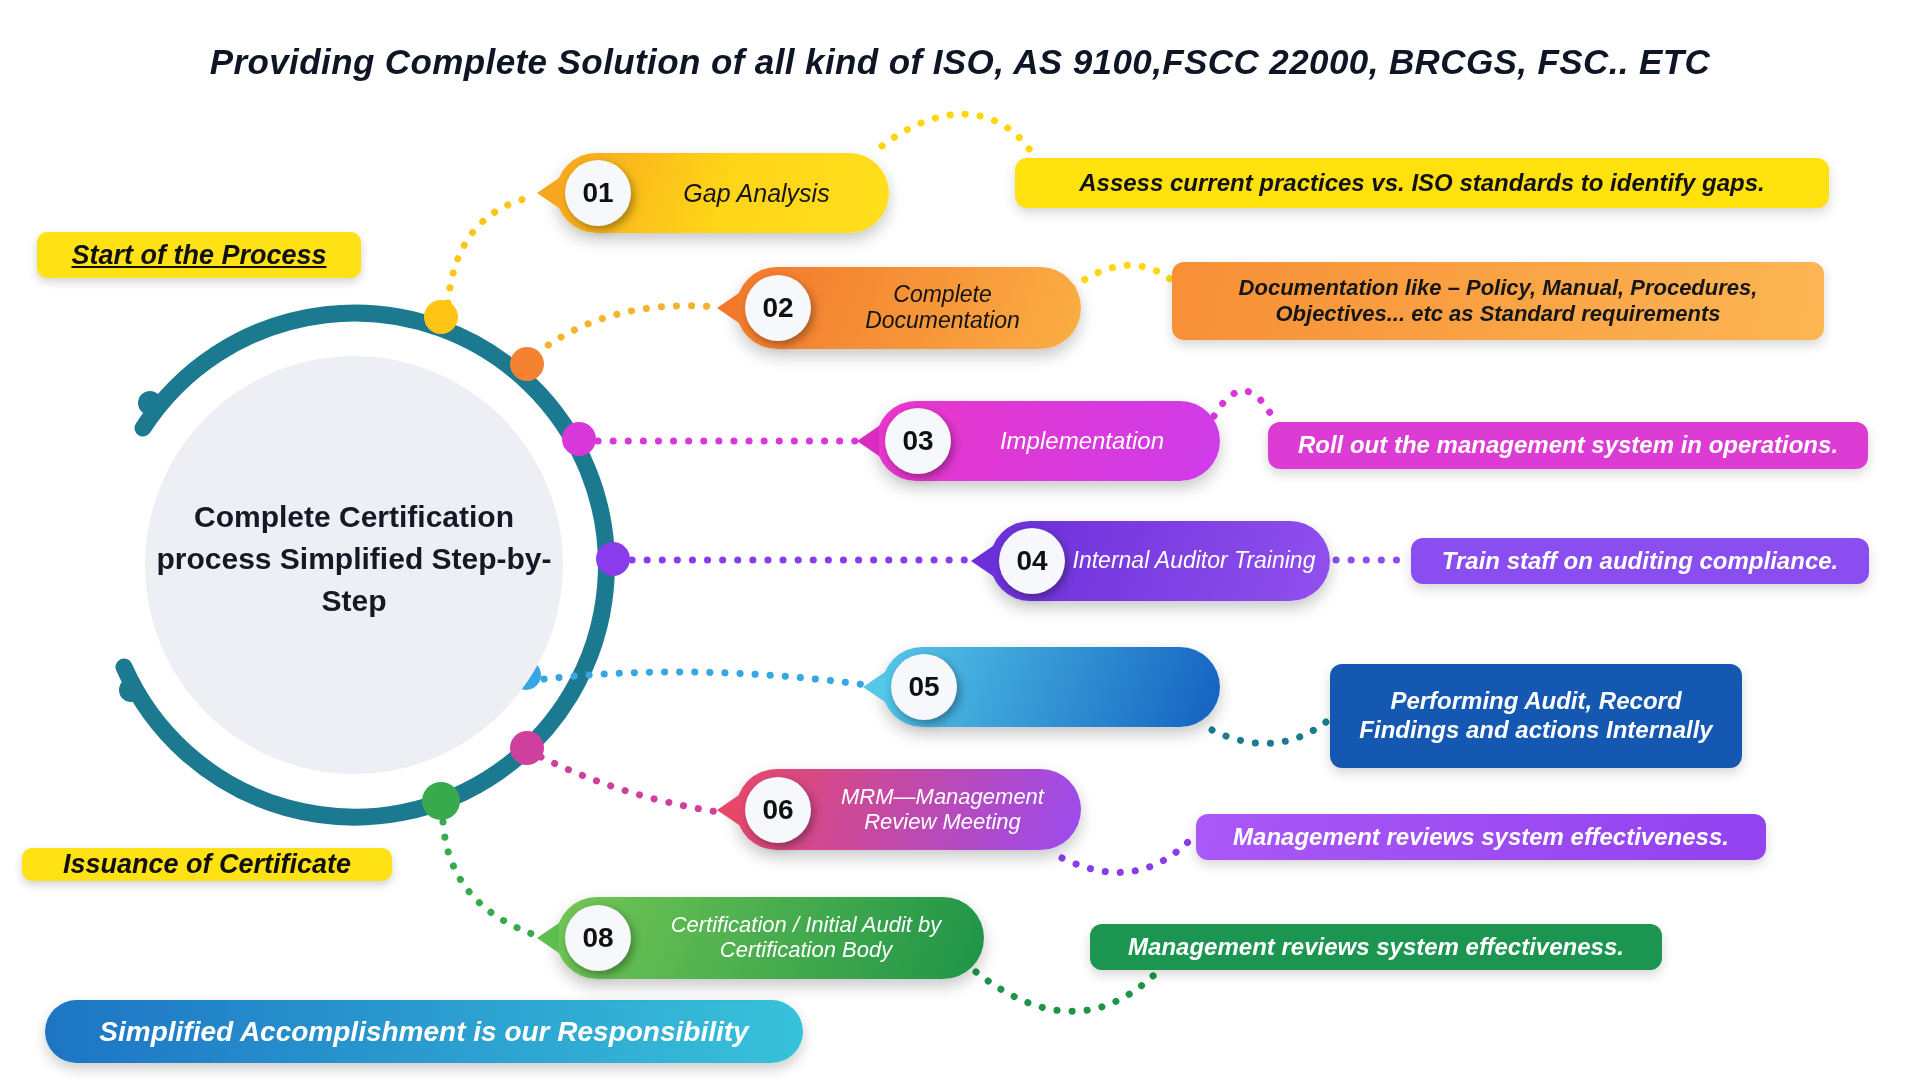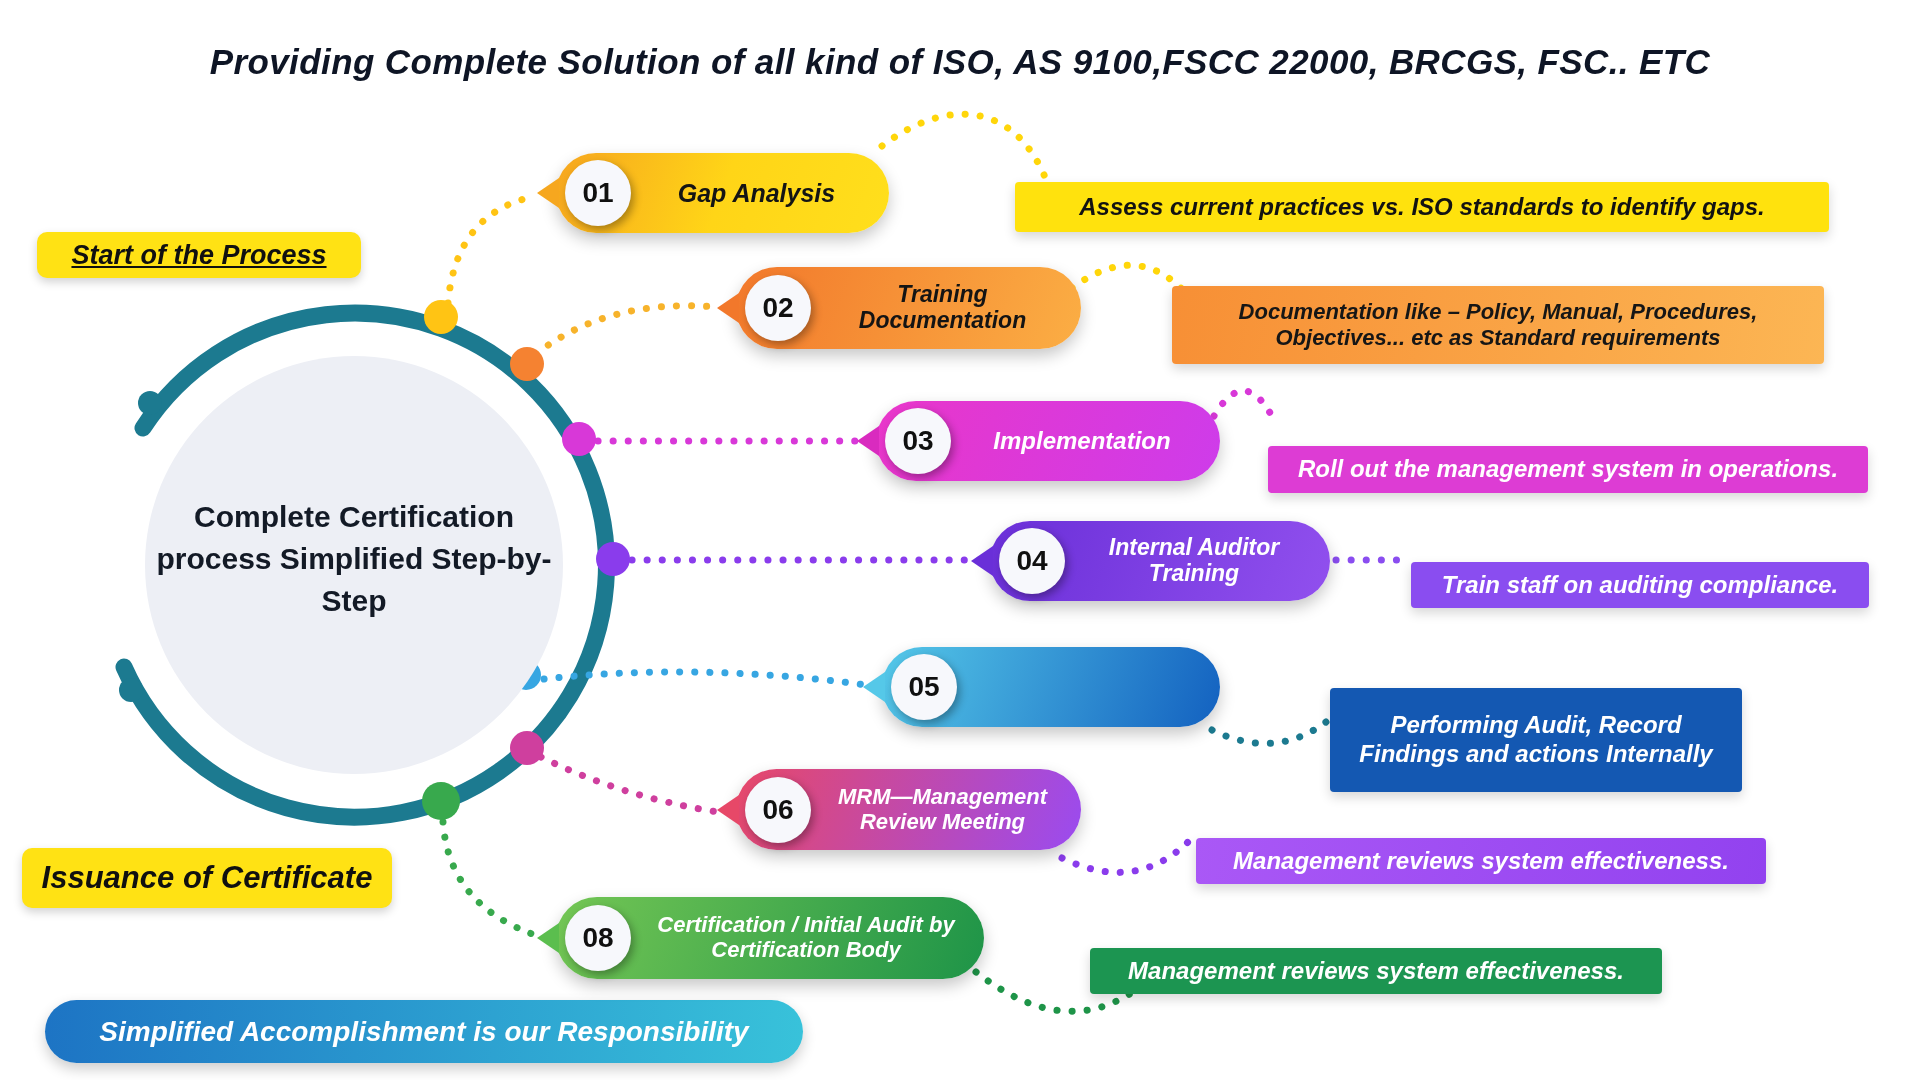--- a/index.html
+++ b/index.html
@@ -7,21 +7,21 @@
   body { font-family:"Liberation Sans", sans-serif; width:1920px; height:1080px; overflow:hidden; }
   .stage { position:relative; width:1920px; height:1080px; background:#ffffff; }
 
   .title { position:absolute; top:42px; left:0; width:100%; text-align:center;
            font-size:35px; font-weight:800; font-style:italic; color:#0e1525; letter-spacing:.4px; }
 
   .badge { position:absolute; background:#ffe214; color:#101010; font-weight:800; font-style:italic;
            display:flex; align-items:center; justify-content:center; border-radius:10px;
            box-shadow:0 4px 10px rgba(0,0,0,.18); }
   .badge.start    { left:37px;  top:232px; width:324px; height:46px; font-size:27px;text-decoration:underline; }
-  .badge.issuance { left:22px;  top:848px; width:370px; height:60px; font-size:31px; }
+  .badge.issuance { left:22px;  top:848px; width:370px; height:33px; font-size:27px; }
 
   .bottom-pill { position:absolute; left:45px; top:1000px; width:758px; height:63px; border-radius:32px;
                  background:linear-gradient(90deg,#1d74c4,#38c2da); color:#ffffff; font-size:28px;
                  font-weight:800; font-style:italic; display:flex; align-items:center; justify-content:center;
                  box-shadow:0 6px 14px rgba(0,0,0,.2); }
 
   .gray-circle { position:absolute; left:145px; top:356px; width:418px; height:418px; border-radius:50%;
                  background:#edeff5; }
   .circle-text { position:absolute; left:154px; top:496px; width:400px; text-align:center;
                  font-size:30px; font-weight:800; color:#131a26; line-height:1.4; }
@@ -32,40 +32,40 @@
   .pill { position:absolute; border-radius:42px; display:flex; align-items:center;
           box-shadow:0 7px 16px rgba(0,0,0,.22); }
   .pill .tail { position:absolute; left:-19px; top:50%; transform:translateY(-50%); width:0; height:0;
                 border-top:15px solid transparent; border-bottom:15px solid transparent;
                 border-right:22px solid #000; }
   .pill .num { position:absolute; left:9px; top:50%; transform:translateY(-50%); width:66px; height:66px;
                border-radius:50%; background:#f7f8fc; box-shadow:3px 4px 9px rgba(0,0,0,.33);
                display:flex; align-items:center; justify-content:center;
                font-size:28px; font-weight:800; font-style:normal; color:#101010; }
   .pill .lbl { flex:1; margin-left:82px; padding-right:14px; text-align:center;
-               font-weight:700; font-style:italic; line-height:1.12; }
+               font-weight:400; font-style:italic; line-height:1.12; }
 
   .p1 { left:556px; top:153px; width:333px; height:80px; background:linear-gradient(110deg,#f6a51f,#ffd517 50%,#ffdf1c); }
   .p1 .tail { border-right-color:#f6a71f; } .p1 .lbl { color:#141414; font-size:25px; }
   .p2 { left:736px; top:267px; width:345px; height:82px; background:linear-gradient(110deg,#f2782b,#fbae44); }
   .p2 .tail { border-right-color:#f2782b; } .p2 .lbl { color:#141414; font-size:23px; }
   .p3 { left:876px; top:401px; width:344px; height:80px; background:linear-gradient(110deg,#e936c9,#ce3cea); }
   .p3 .tail { border-right-color:#d92bbf; } .p3 .lbl { color:#ffffff; font-size:24px; }
   .p4 { left:990px; top:521px; width:340px; height:80px; background:linear-gradient(110deg,#6a2fd8,#9150ee); }
   .p4 .tail { border-right-color:#6a2fd8; } .p4 .lbl { color:#ffffff; font-size:23px; }
   .p5 { left:882px; top:647px; width:338px; height:80px; background:linear-gradient(110deg,#55c8e8,#1361c0); }
   .p5 .tail { border-right-color:#55c8e8; } .p5 .lbl { color:#ffffff; font-size:23px; }
   .p6 { left:736px; top:769px; width:345px; height:81px; background:linear-gradient(110deg,#e74868,#9a4bf0); }
   .p6 .tail { border-right-color:#e74868; } .p6 .lbl { color:#ffffff; font-size:22px; }
   .p8 { left:556px; top:897px; width:428px; height:82px; background:linear-gradient(110deg,#74c654,#1e9448); }
   .p8 .tail { border-right-color:#5bbe4e; } .p8 .lbl { color:#ffffff; font-size:22px; margin-left:86px; }
 
   .dbox { position:absolute; display:flex; align-items:center; justify-content:center; text-align:center;
-          font-weight:800; font-style:italic; border-radius:4px; line-height:1.2;
-          box-shadow:0 5px 12px rgba(0,0,0,.16); padding:0 16px;margin-top:24px; }
+          font-weight:800; font-style:italic; border-radius:12px; line-height:1.2;
+          box-shadow:0 5px 12px rgba(0,0,0,.16); padding:0 16px; }
   .b1 { left:1015px; top:158px; width:814px; height:50px; background:#ffe20d; color:#121212; font-size:24px; }
   .b2 { left:1172px; top:262px; width:652px; height:78px; background:linear-gradient(100deg,#f78f35,#fcb654); color:#161616; font-size:22px; }
   .b3 { left:1268px; top:422px; width:600px; height:47px; background:#dd3cd4; color:#ffffff; font-size:24px; }
   .b4 { left:1411px; top:538px; width:458px; height:46px; background:#8a4df0; color:#ffffff; font-size:24px; }
   .b5 { left:1330px; top:664px; width:412px; height:104px; background:#1458b2; color:#ffffff; font-size:24px; }
   .b6 { left:1196px; top:814px; width:570px; height:46px; background:linear-gradient(100deg,#aa58f6,#9242ef); color:#ffffff; font-size:24px; }
   .b8 { left:1090px; top:924px; width:572px; height:46px; background:#1c9551; color:#ffffff; font-size:24px; }
 </style>
 </head>
 <body>
@@ -112,21 +112,21 @@
   <div class="bottom-pill">Simplified Accomplishment is our Responsibility</div>
 
   <div class="pill p1">
     <span class="tail"></span>
     <span class="num">01</span>
     <span class="lbl">Gap Analysis</span>
   </div>
   <div class="pill p2">
     <span class="tail"></span>
     <span class="num">02</span>
-    <span class="lbl">Training Documentation</span>
+    <span class="lbl">Complete Documentation</span>
   </div>
   <div class="pill p3">
     <span class="tail"></span>
     <span class="num">03</span>
     <span class="lbl">Implementation</span>
   </div>
   <div class="pill p4">
     <span class="tail"></span>
     <span class="num">04</span>
     <span class="lbl">Internal Auditor Training</span>

